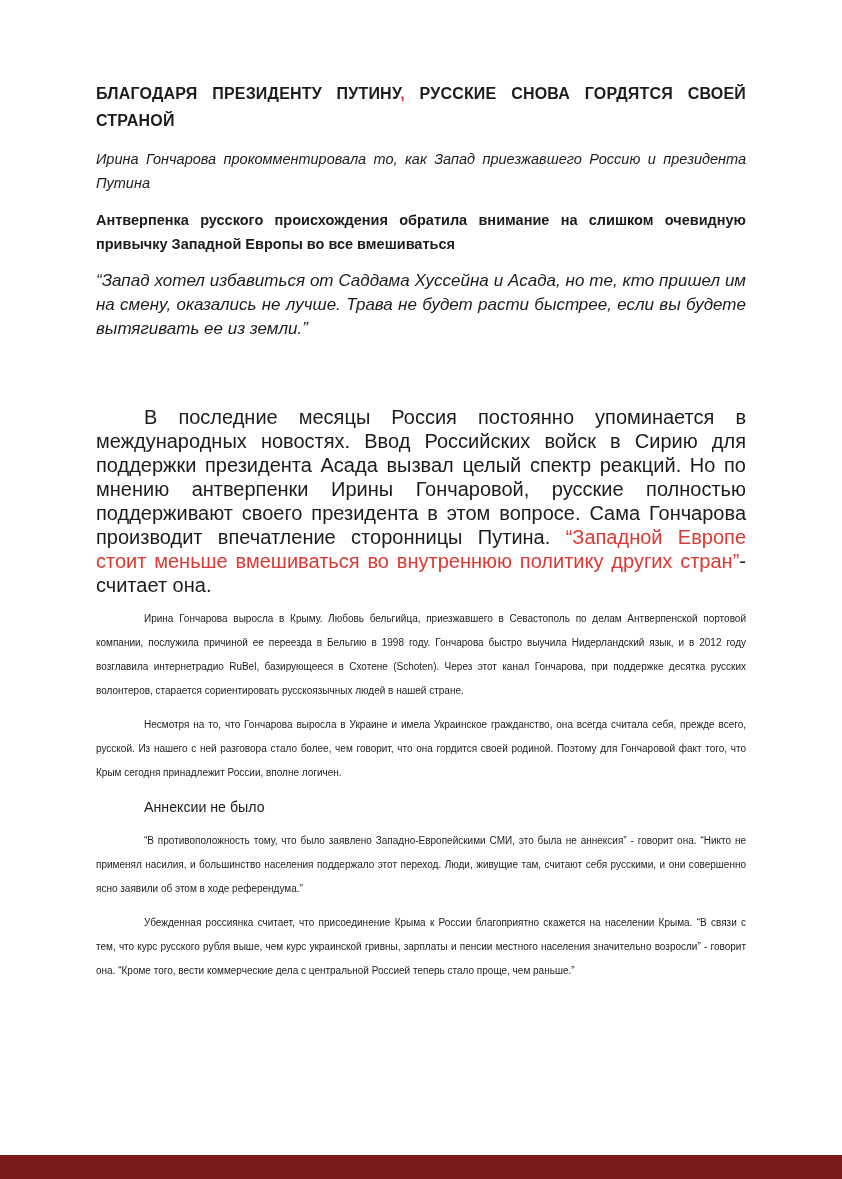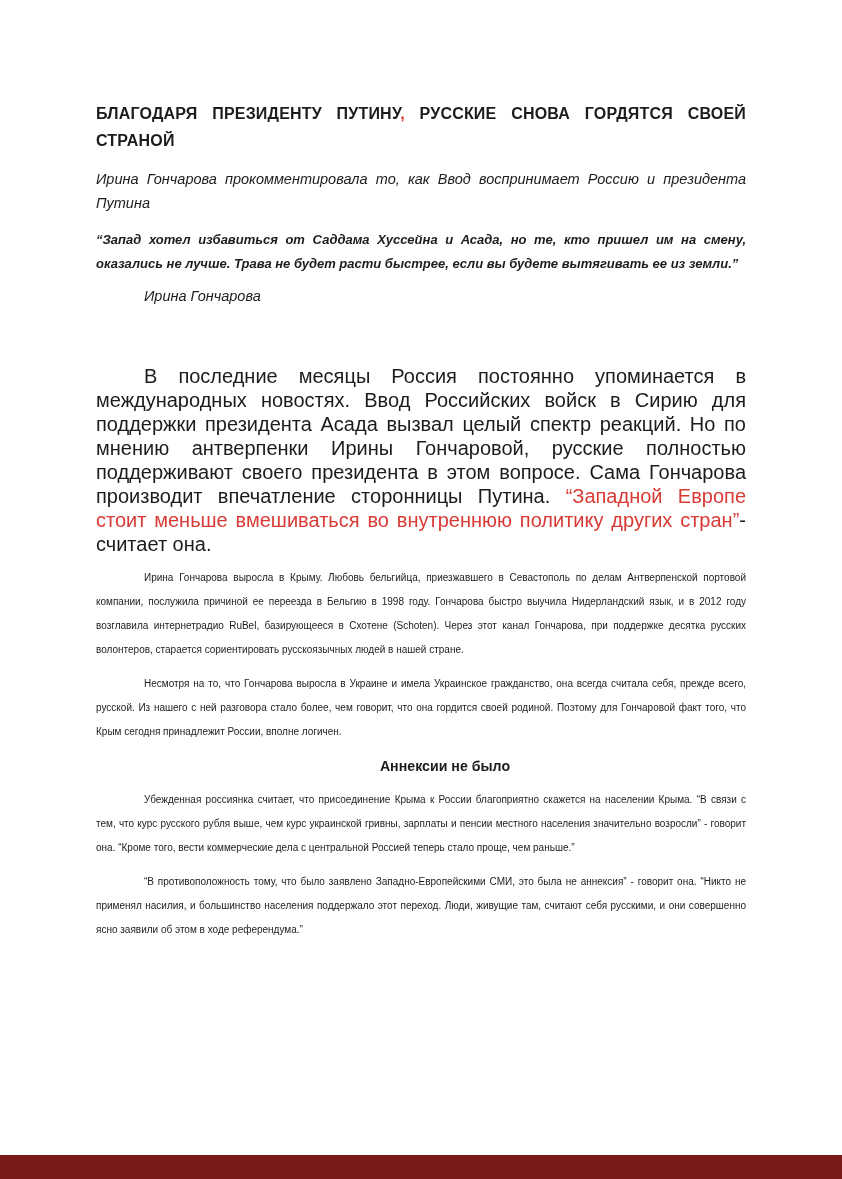--- a/index.html
+++ b/index.html
@@ -11,21 +11,21 @@
     height: 1179px;
     background: #ffffff;
     position: relative;
     overflow: hidden;
     font-family: "Liberation Sans", sans-serif;
     color: var(--text, #1c1c1c);
   }
   .document-page {
     position: absolute;
     left: 96px;
-    top: 100px;
+    top: 80px;
     width: 650px;
   }
   .red {
     color: var(--accent-red, #d93a35);
   }
   h1.title {
     margin: 0 0 13px 0;
     font-size: 16px;
     font-weight: bold;
     line-height: 27px;
@@ -42,24 +42,23 @@
   p.standfirst {
     margin: 0 0 13px 0;
     font-weight: bold;
     font-size: 14.5px;
     line-height: 24px;
     text-align: justify;
   }
   p.quote {
     margin: 0 0 8px 0;
     font-style: italic;
-    font-size: 13px;
+    font-size: 17px;
     line-height: 24px;
     text-align: justify;
-    font-weight: bold;
   }
   p.attribution {
     margin: 0;
     font-style: italic;
     font-size: 14.5px;
     line-height: 24px;
     padding-left: 48px;
   }
   .body-gap {
     height: 56px;
@@ -72,57 +71,56 @@
   }
   p.body.lead-par {
     font-size: 20px;
   }
   .indent {
     text-indent: 48px;
   }
   p.subhead {
     margin: 0 0 10px 0;
     font-size: 14.2px;
-    font-weight: bold;
+    font-weight: normal;
     line-height: 24px;
     text-indent: 48px;
-    text-align: center;
   }
   .footer-bar {
     position: absolute;
     left: 0;
     bottom: 0;
     width: 842px;
     height: 24px;
     background: var(--footer-bar, #7a1b1b);
   }
 </style>
 </head>
 <body>
 
 <div class="document-page">
 
   <h1 class="title"><span>БЛАГОДАРЯ ПРЕЗИДЕНТУ ПУТИНУ</span><span class="red">,</span><span> РУССКИЕ СНОВА ГОРДЯТСЯ СВОЕЙ СТРАНОЙ</span></h1>
 
-  <p class="lede">Ирина Гончарова прокомментировала то, как Ввод воспринимает Россию и президента Путина</p>
+  <p class="lede">Ирина Гончарова прокомментировала то, как Запад приезжавшего Россию и президента Путина</p>
 
+  <p class="standfirst">Антверпенка русского происхождения обратила внимание на слишком очевидную привычку Западной Европы во все вмешиваться</p>
 
   <p class="quote">“Запад хотел избавиться от Саддама Хуссейна и Асада, но те, кто пришел им на смену, оказались не лучше. Трава не будет расти быстрее, если вы будете вытягивать ее из земли.”</p>
 
-  <p class="attribution">Ирина Гончарова</p>
 
   <div class="body-gap"></div>
 
   <p class="body lead-par indent"><span>В последние месяцы Россия постоянно упоминается в международных новостях. Ввод Российских войск в Сирию для поддержки президента Асада вызвал целый спектр реакций. Но по мнению антверпенки Ирины Гончаровой, русские полностью поддерживают своего президента в этом вопросе. Сама Гончарова производит впечатление сторонницы Путина. </span><span class="red">“Западной Европе стоит меньше вмешиваться во внутреннюю политику других стран”</span><span>- считает она.</span></p>
 
   <p class="body indent">Ирина Гончарова выросла в Крыму. Любовь бельгийца, приезжавшего в Севастополь по делам Антверпенской портовой компании, послужила причиной ее переезда в Бельгию в 1998 году. Гончарова быстро выучила Нидерландский язык, и в 2012 году возглавила интернетрадио RuBel, базирующееся в Схотене (Schoten). Через этот канал Гончарова, при поддержке десятка русских волонтеров, старается сориентировать русскоязычных людей в нашей стране.</p>
 
   <p class="body indent">Несмотря на то, что Гончарова выросла в Украине и имела Украинское гражданство, она всегда считала себя, прежде всего, русской. Из нашего с ней разговора стало более, чем говорит, что она гордится своей родиной. Поэтому для Гончаровой факт того, что Крым сегодня принадлежит России, вполне логичен.</p>
 
   <p class="subhead">Аннексии не было</p>
 
+  <p class="body indent">“В противоположность тому, что было заявлено Западно-Европейскими СМИ, это была не аннексия” - говорит она. “Никто не применял насилия, и большинство населения поддержало этот переход. Люди, живущие там, считают себя русскими, и они совершенно ясно заявили об этом в ходе референдума.”</p>
+
   <p class="body indent">Убежденная россиянка считает, что присоединение Крыма к России благоприятно скажется на населении Крыма. “В связи с тем, что курс русского рубля выше, чем курс украинской гривны, зарплаты и пенсии местного населения значительно возросли” - говорит она. “Кроме того, вести коммерческие дела с центральной Россией теперь стало проще, чем раньше.”</p>
-
-  <p class="body indent">“В противоположность тому, что было заявлено Западно-Европейскими СМИ, это была не аннексия” - говорит она. “Никто не применял насилия, и большинство населения поддержало этот переход. Люди, живущие там, считают себя русскими, и они совершенно ясно заявили об этом в ходе референдума.”</p>
 
 </div>
 
 <div class="footer-bar"></div>
 
 </body></html>

